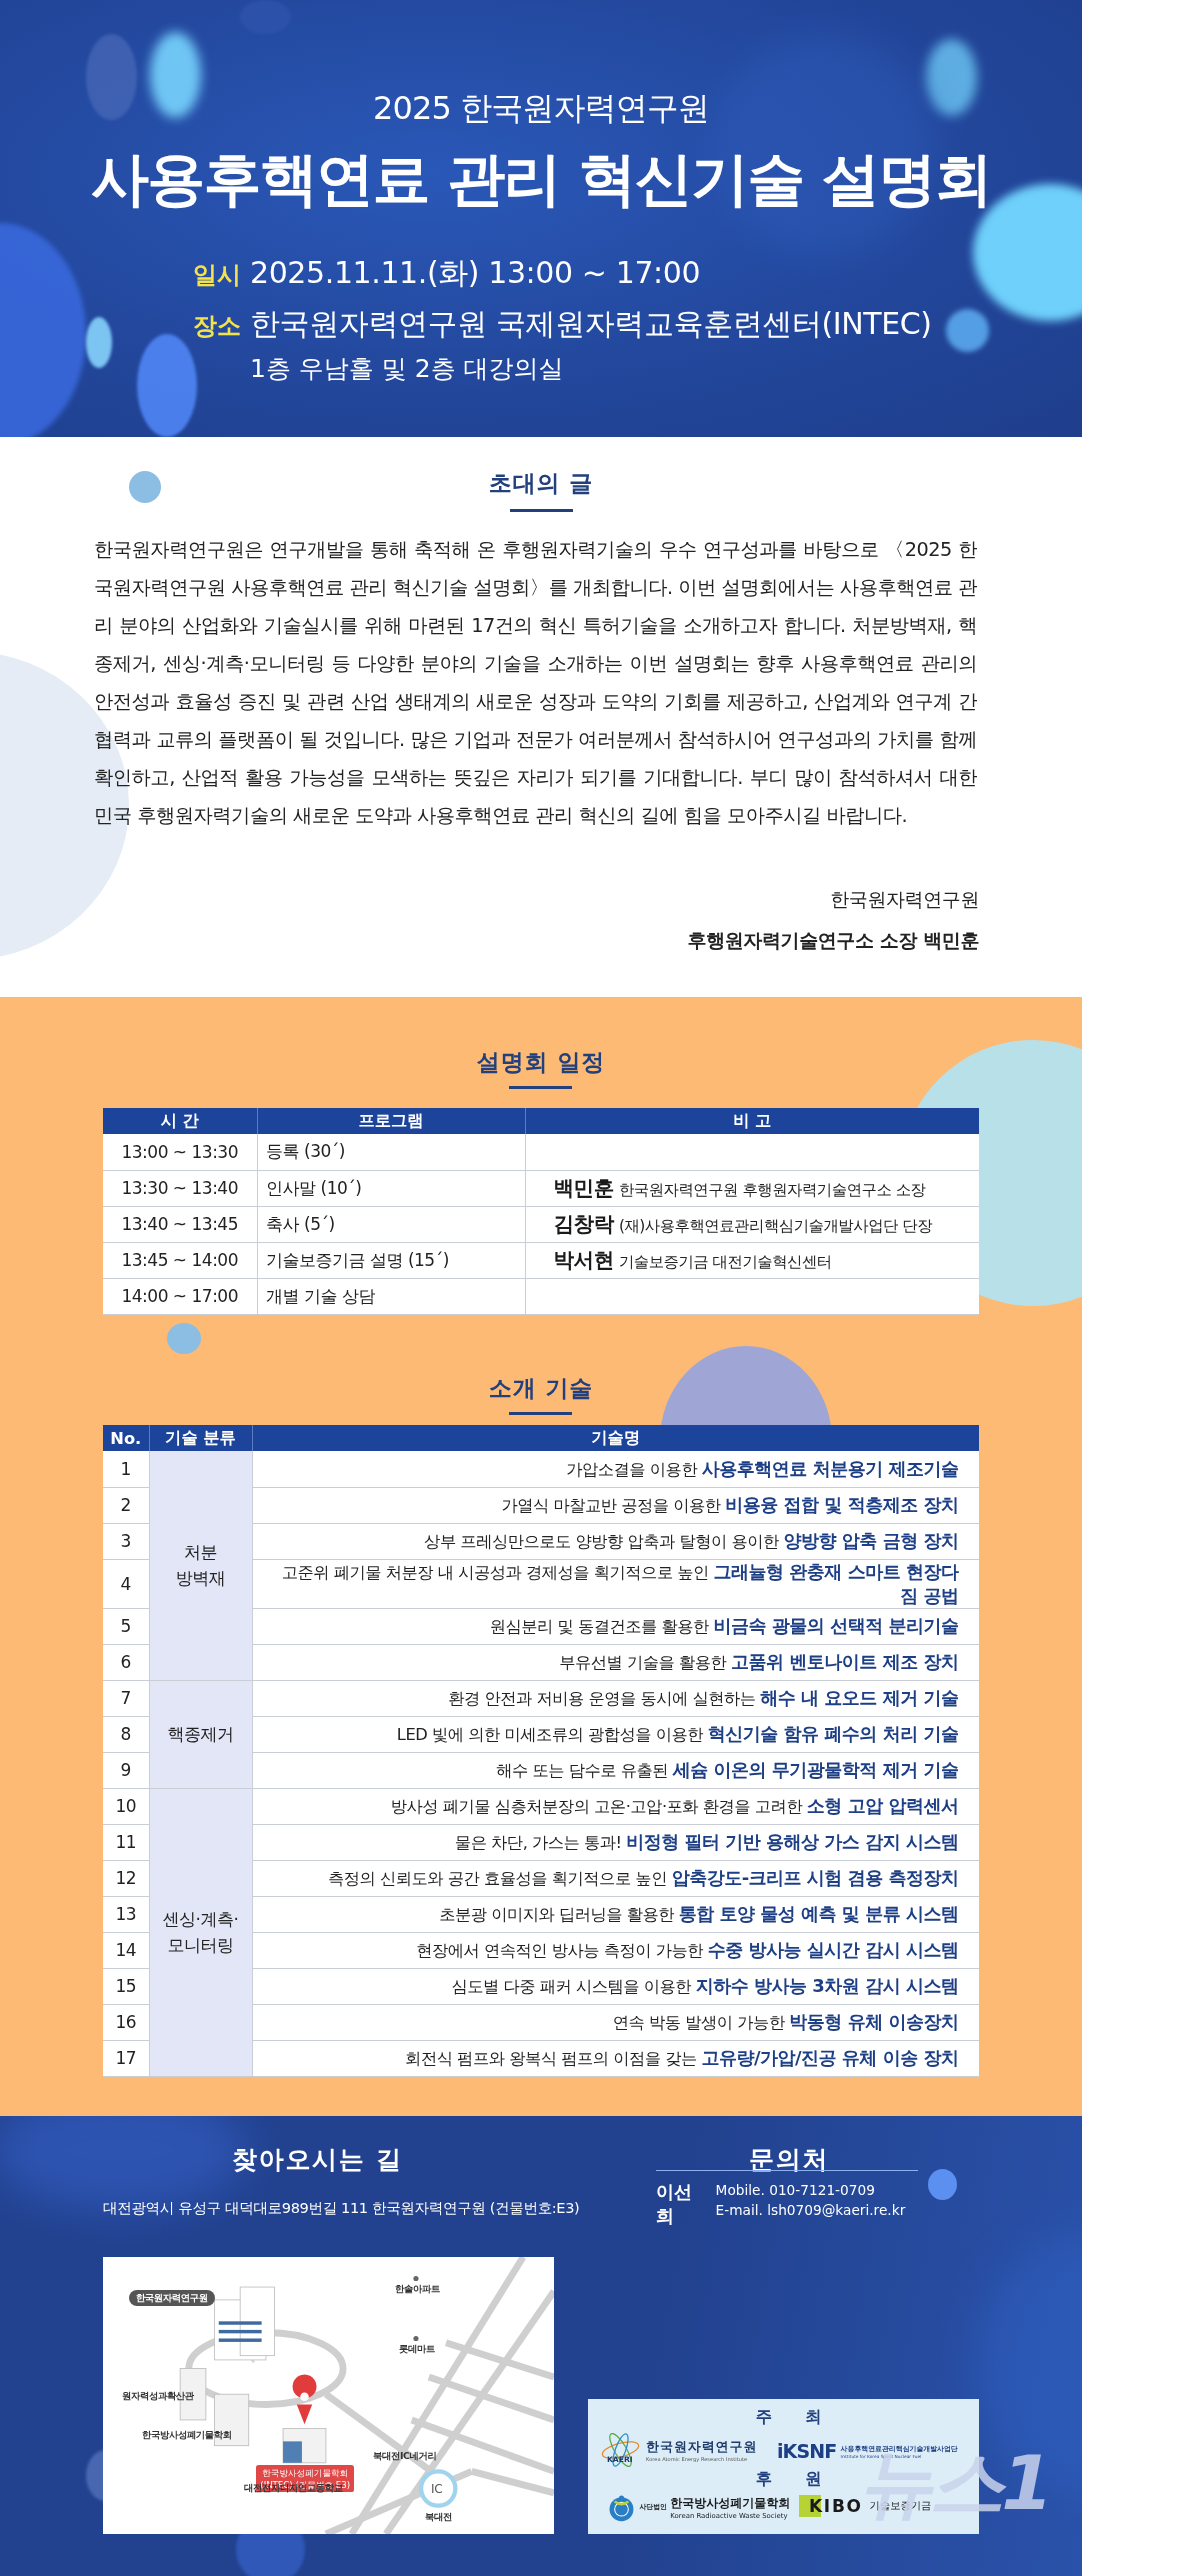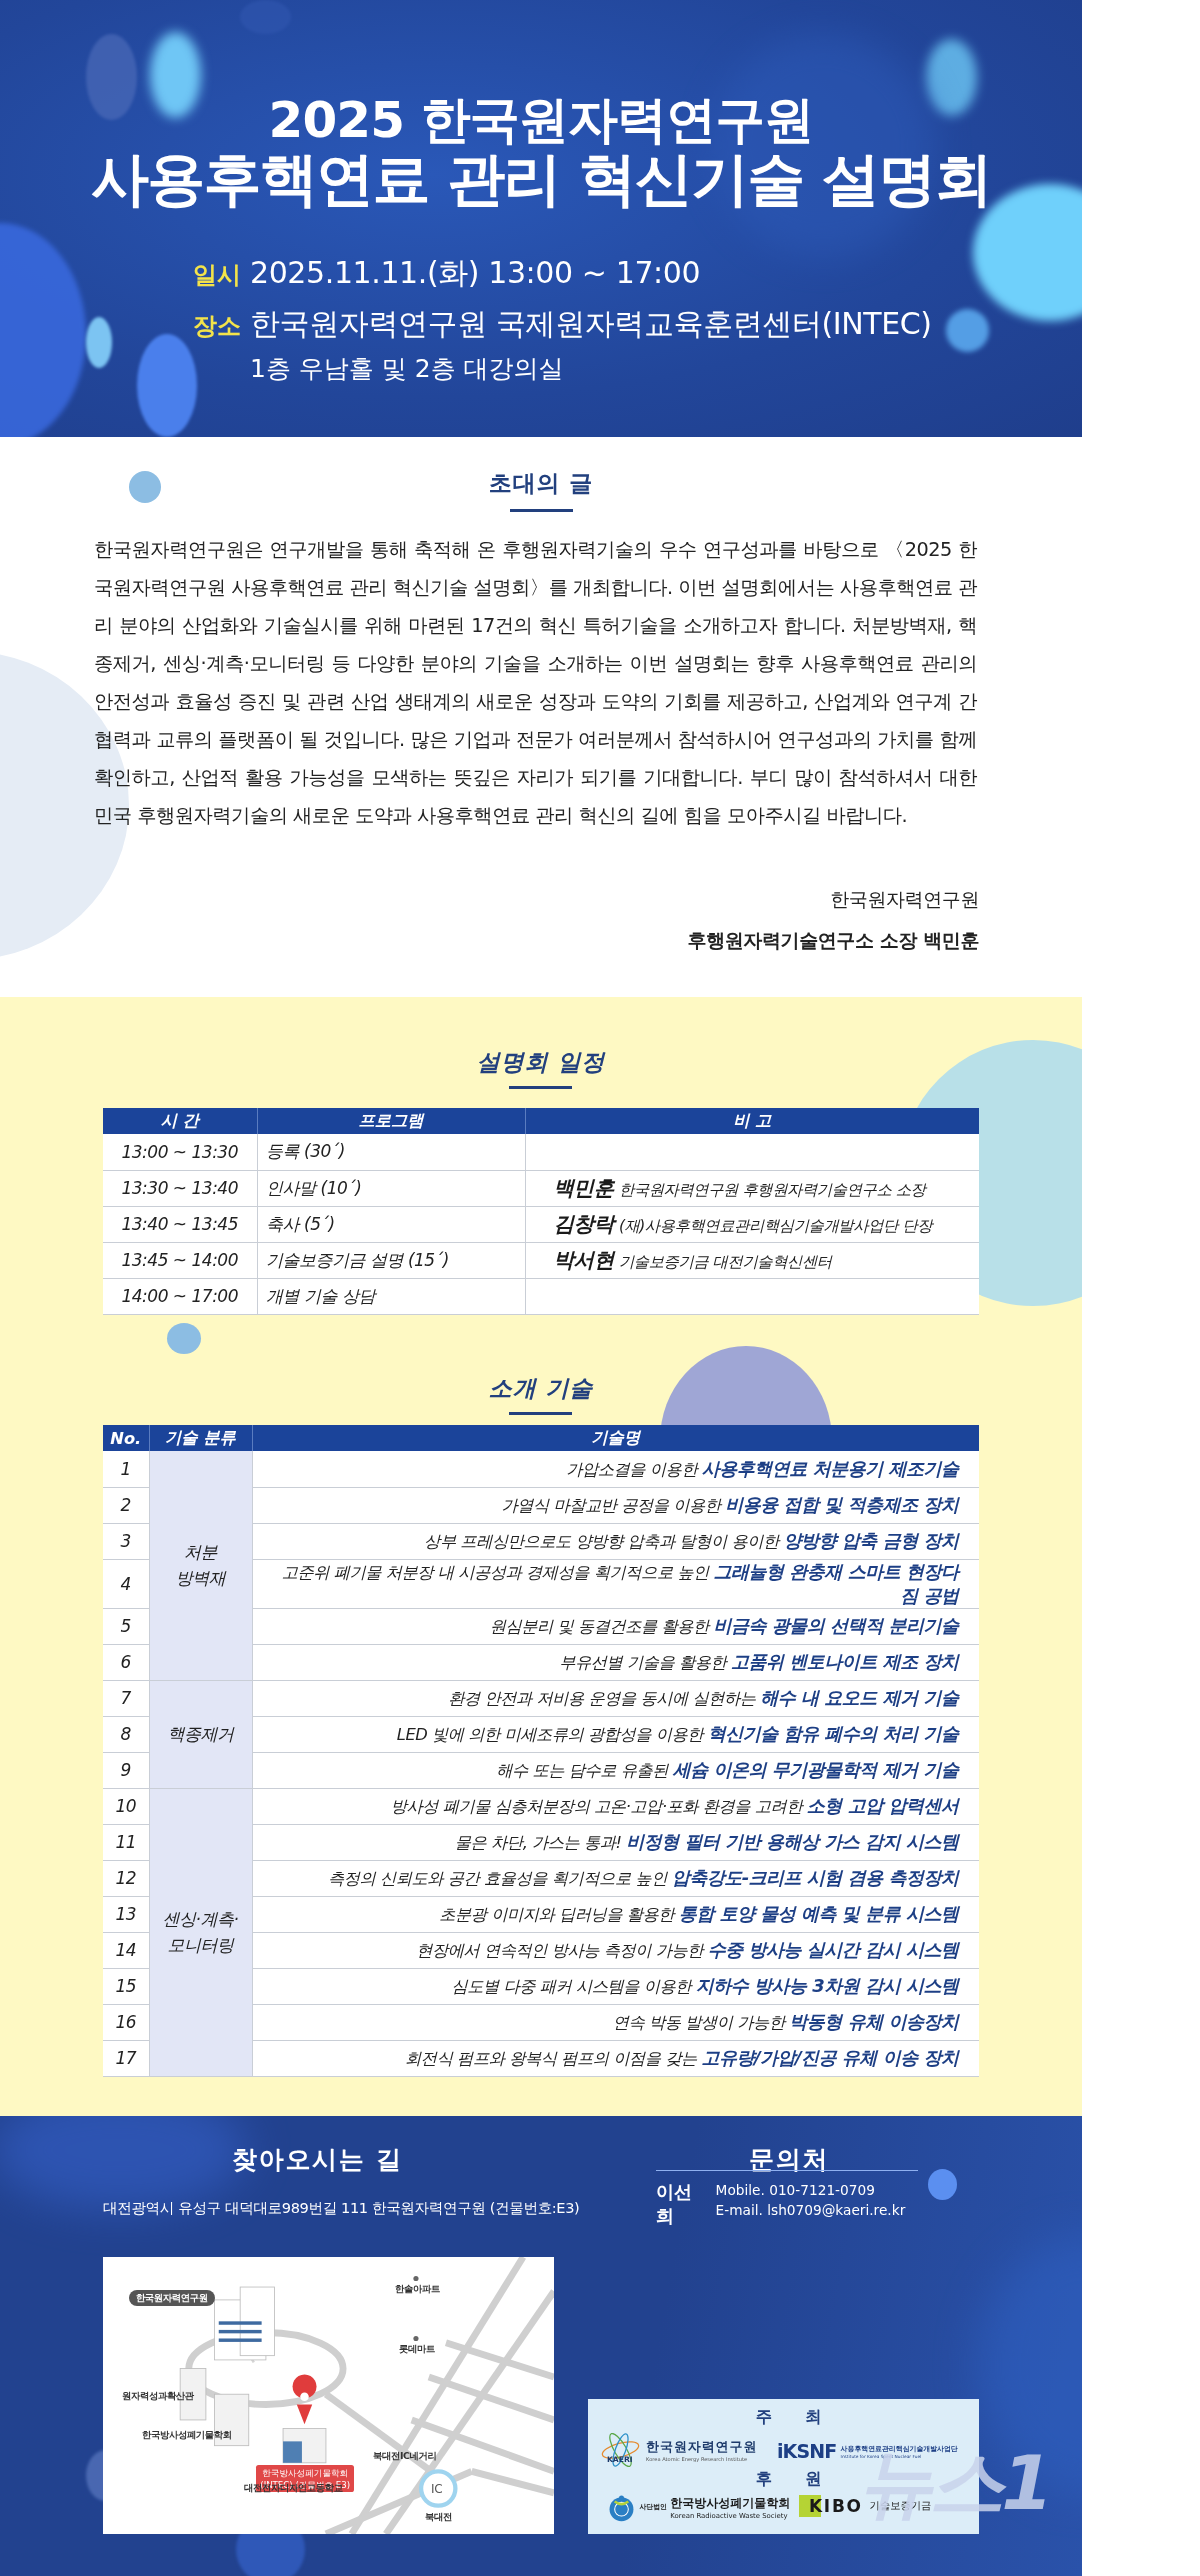--- a/index.html
+++ b/index.html
@@ -6,40 +6,40 @@
   html, body { width: 1201px; height: 2576px; background: #ffffff; overflow: hidden; }
   body { font-family: "DejaVu Sans", "Liberation Sans", sans-serif; color: #222; position: relative; }
 
   .poster { position: absolute; left: 0; top: 0; width: 1082px; height: 2576px; overflow: hidden; }
 
   
   .hero { position: absolute; left: 0; top: 0; width: 1082px; height: 437px;
     background: radial-gradient(ellipse at 40% 40%, #2a58b8 0%, #22469a 60%, #1f3e8c 100%); overflow: hidden; }
   .bub { position: absolute; border-radius: 50%; filter: blur(1.7px); }
   .hero-sub { position: absolute; left: 0; width: 1082px; top: 87px; text-align: center;
-    color: #fff; font-size: 50px; font-weight: bold; letter-spacing: -0.9px; }
+    color: #fff; font-size: 32px; font-weight: normal; letter-spacing: -0.9px; }
   .hero-title { position: absolute; left: 0; width: 1082px; top: 141px; text-align: center;
     color: #fff; font-size: 58px; font-weight: bold; letter-spacing: -1.7px; }
   .hero-info { position: absolute; left: 193px; top: 253px; color: #fff; font-size: 30px; }
   .hero-info .row { display: flex; align-items: baseline; margin-bottom: 10.3px; }
   .hero-info .lbl { color: #f3e34a; font-weight: bold; font-size: 24px; width: 57px; }
   .hero-info .val { letter-spacing: -0.4px; }
   .hero-info .sub { margin-left: 57px; font-size: 25px; margin-top: -3.4px; }
 
   
   .invite { position: absolute; left: 0; top: 437px; width: 1082px; height: 560px; background: #fff; overflow: hidden; }
   .sec-title { position: absolute; left: 0; width: 1082px; text-align: center;
     color: #22407e; font-size: 23px; font-weight: bold; letter-spacing: 0.9px; }
   .sec-line { position: absolute; width: 63px; height: 2.6px; background: #22407e; }
   .invite-body { position: absolute; left: 94px; top: 94px; width: 883px; font-size: 19.3px;
     line-height: 38px; color: #222; text-align: justify; letter-spacing: -0.5px; }
   .sign { position: absolute; right: 103px; text-align: right; font-size: 19px; color: #222; letter-spacing: -0.4px; }
 
   
-  .light { position: absolute; left: 0; top: 997px; width: 1082px; height: 1119px; background: #fef9c3; overflow: hidden; font-style: italic; }
+  .light { position: absolute; left: 0; top: 997px; width: 1082px; height: 1119px; background: #fdba74; overflow: hidden; }
 
   table { border-collapse: collapse; position: absolute; background: #fff; }
   th { background: #1b449a; color: #fff; font-weight: bold; font-size: 16.3px; height: 26px;
     border-right: 0.9px solid #5a7cc0; }
   th:last-child { border-right: none; }
   td { font-size: 17px; border-bottom: 1.7px solid #c9ced6; border-right: 0.9px solid #c9ced6;
     padding: 0 8.6px; height: 36px; letter-spacing: -0.5px; color: #222; }
   td:last-child { border-right: none; padding-left: 28px; }
   .sched td { height: 36px; }
   .sched .name { font-weight: bold; font-size: 20.6px; color: #1a1a1a; margin-right: 5.1px; }

